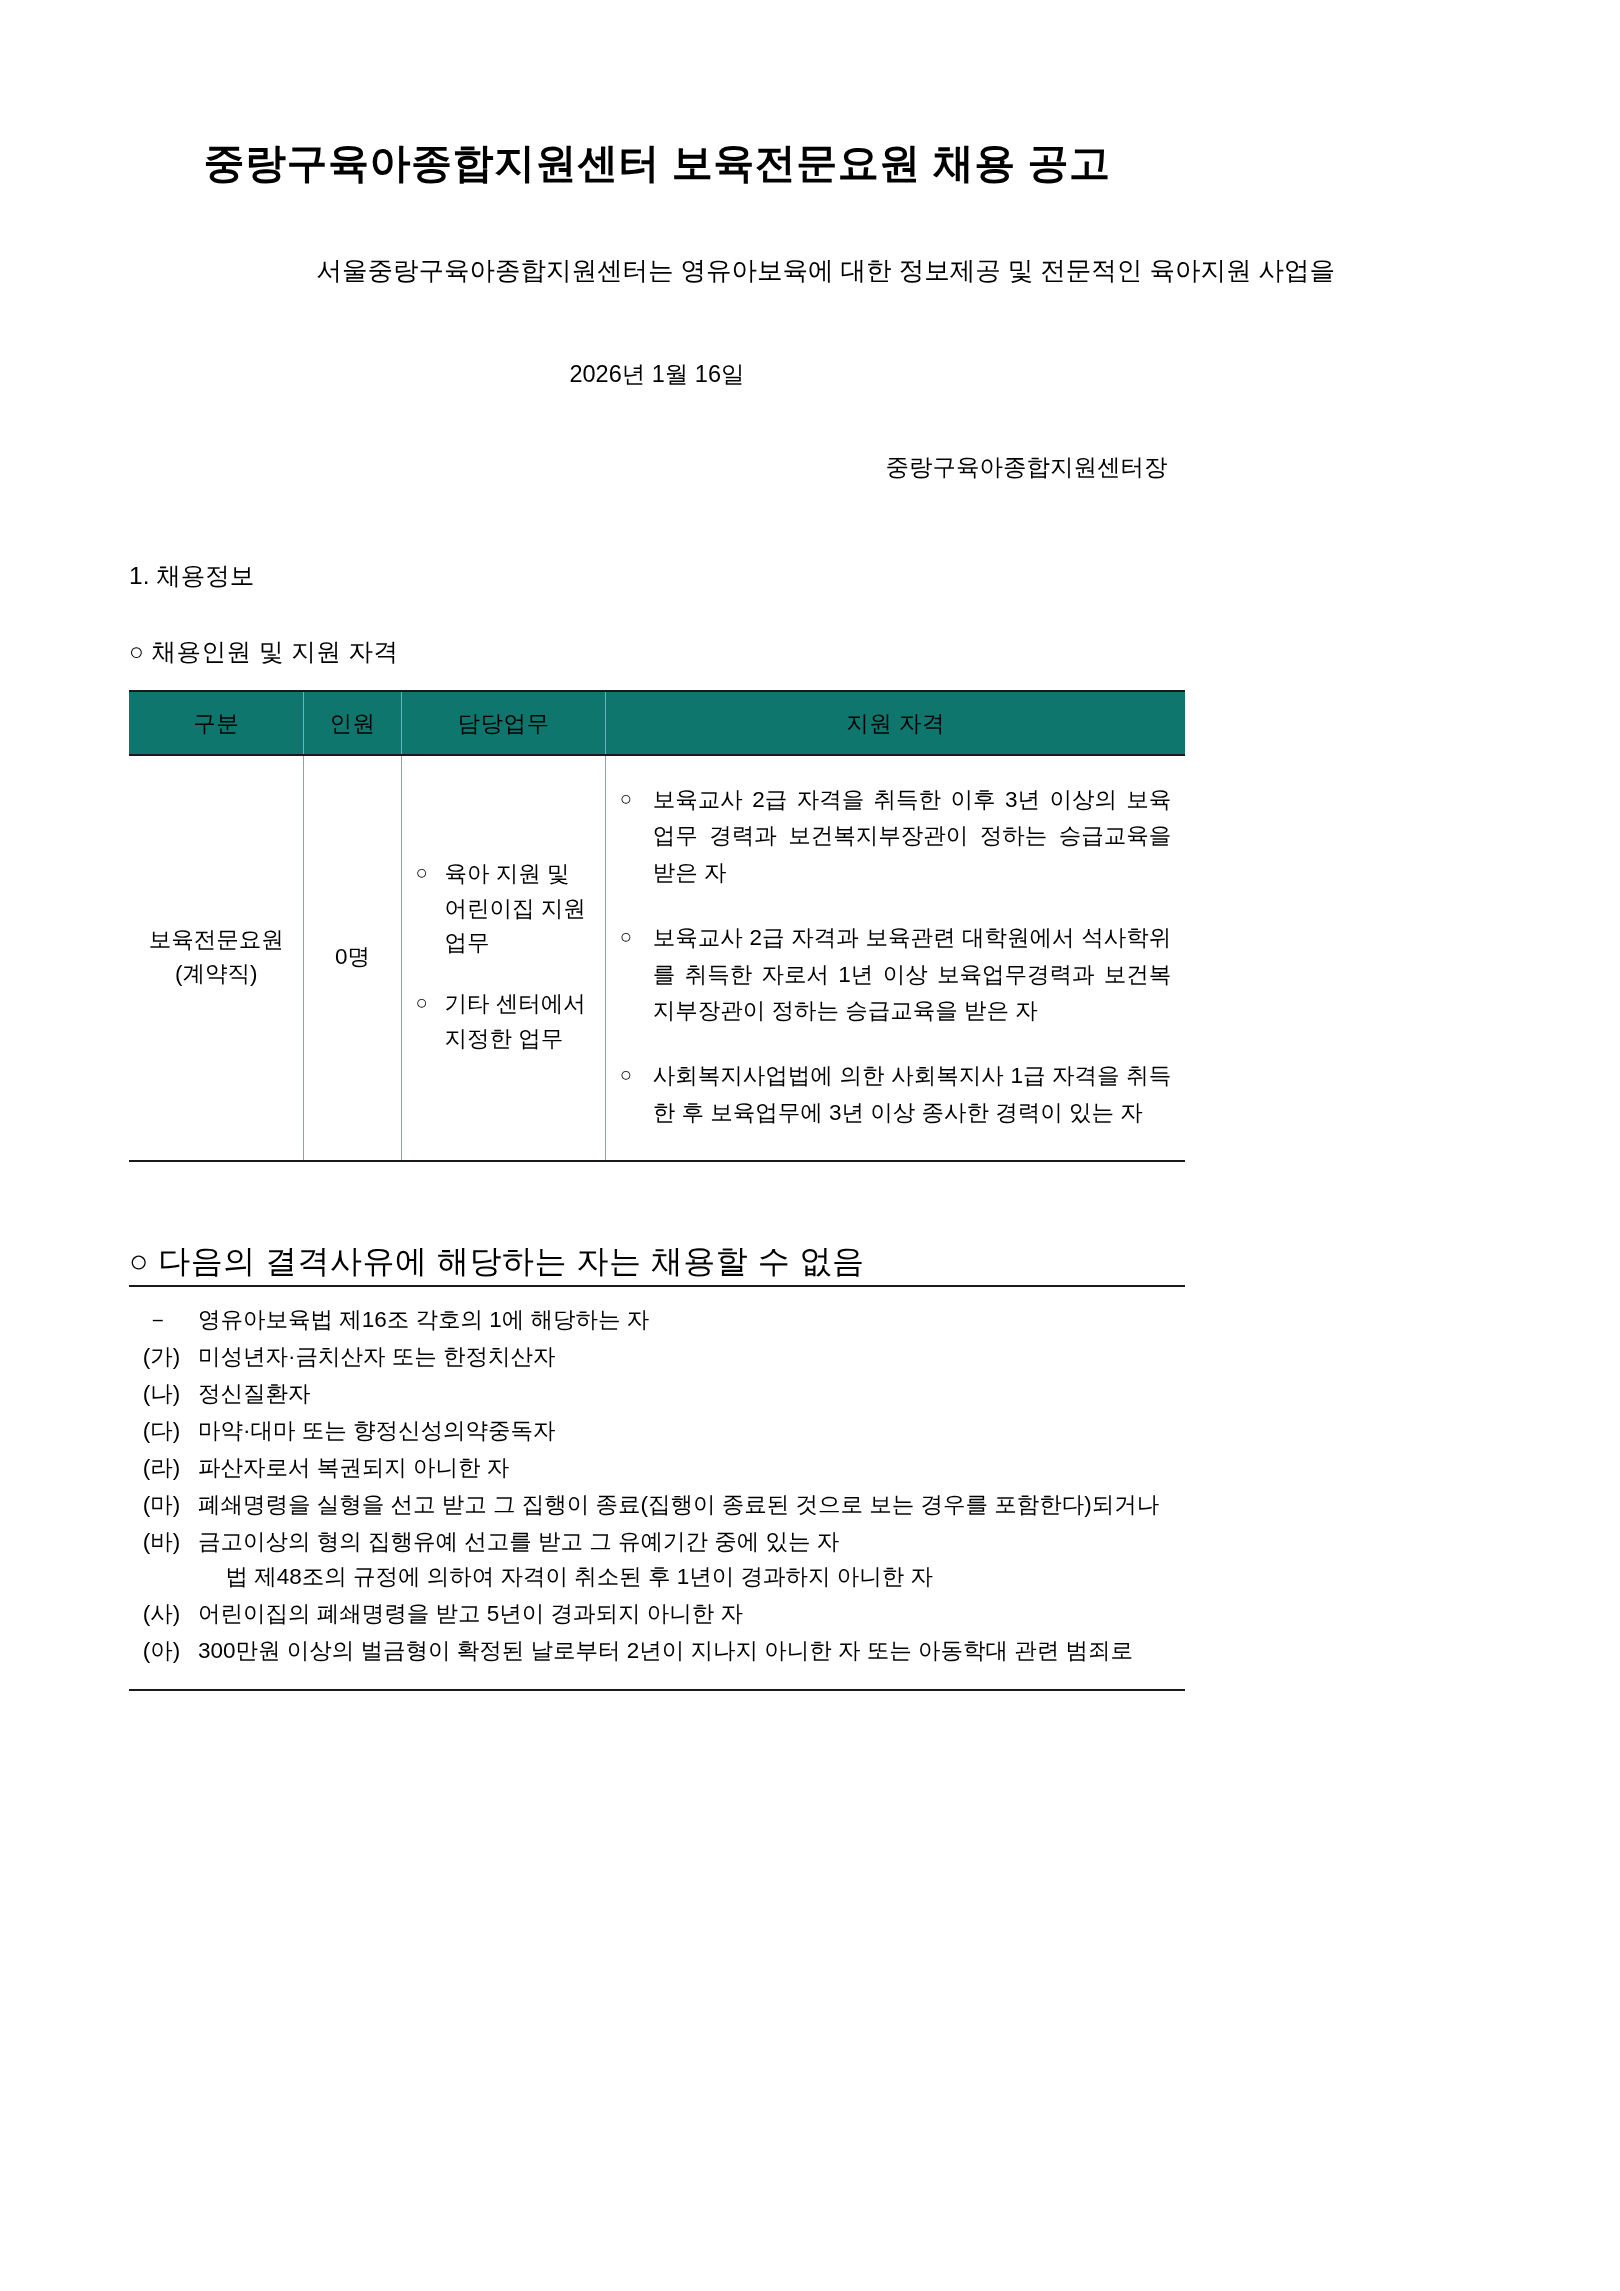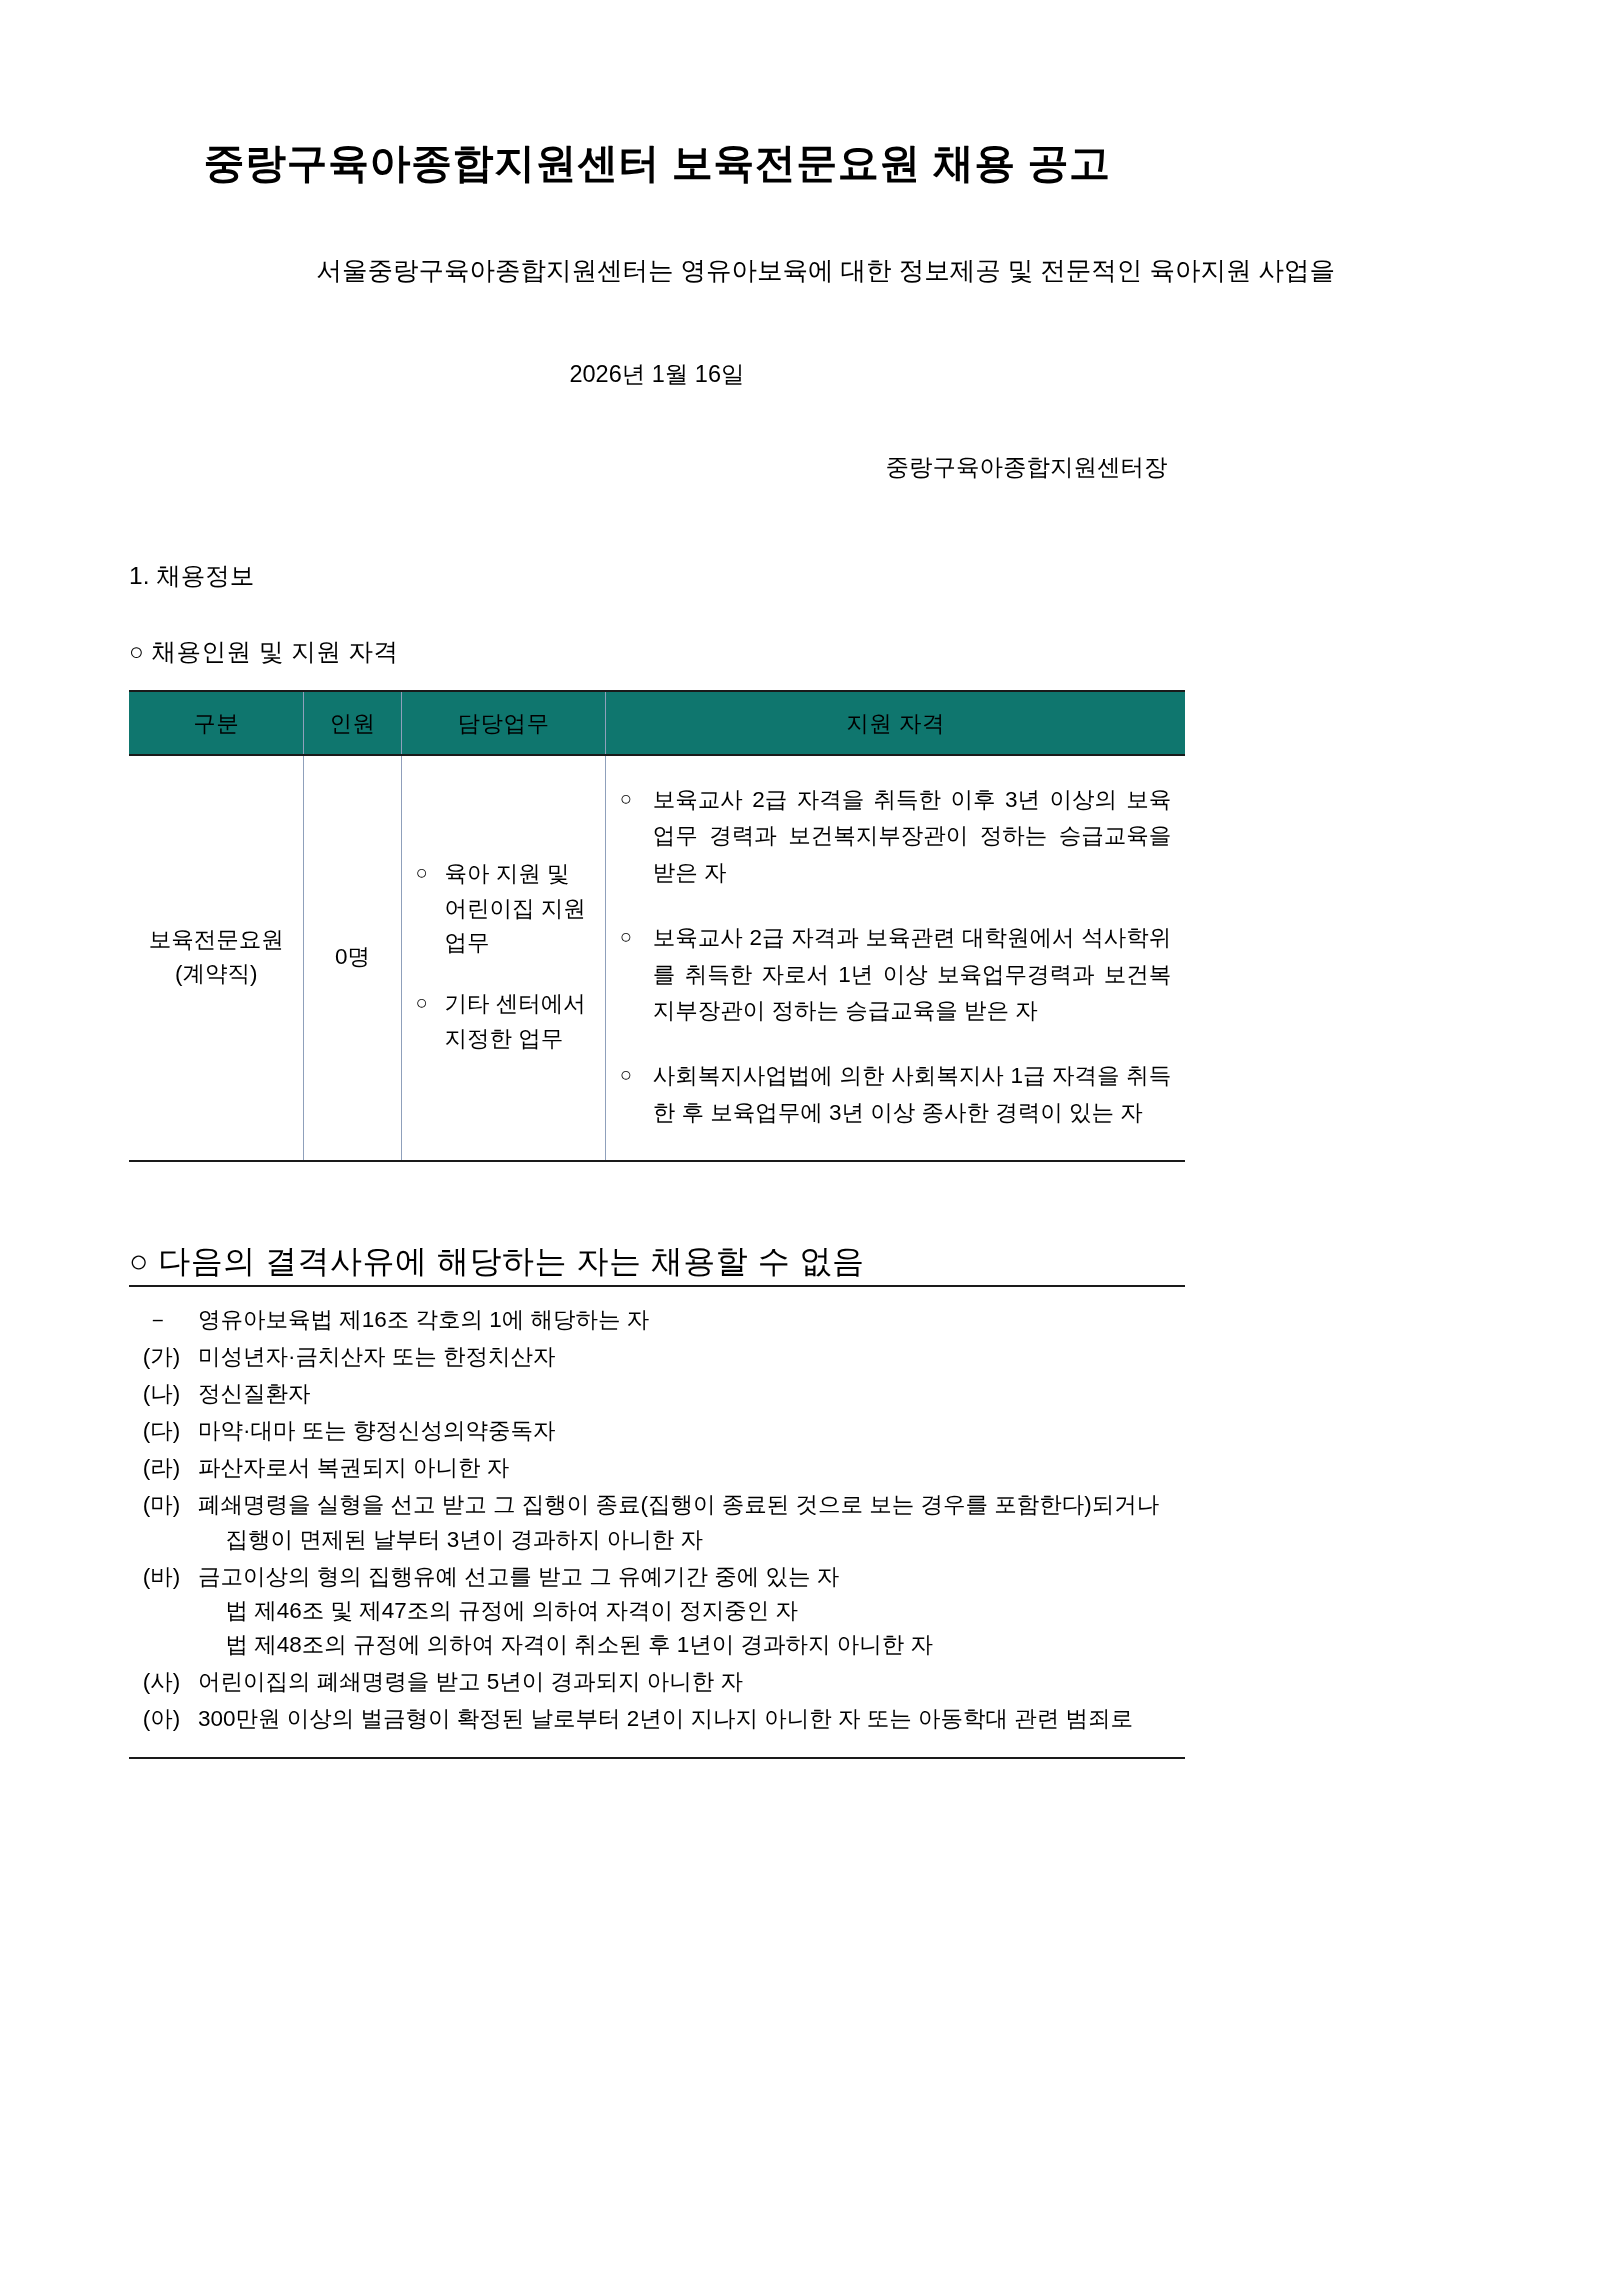--- a/index.html
+++ b/index.html
@@ -233,26 +233,24 @@
         <span class="mark">(다)</span>
         <span>마약·대마 또는 향정신성의약중독자</span>
       </li>
       <li>
         <span class="mark">(라)</span>
         <span>파산자로서 복권되지 아니한 자</span>
       </li>
       <li>
         <span class="mark">(마)</span>
         <span>폐쇄명령을 실형을 선고 받고 그 집행이 종료(집행이 종료된 것으로 보는 경우를 포함한다)되거나</span>
-        <span class="disq-sub">집행이 면제된 날부터 3년이 경과하지 아니한 자</span>
       </li>
       <li>
         <span class="mark">(바)</span>
         <span>금고이상의 형의 집행유예 선고를 받고 그 유예기간 중에 있는 자</span>
-        <span class="disq-sub">법 제46조 및 제47조의 규정에 의하여 자격이 정지중인 자</span>
         <span class="disq-sub">법 제48조의 규정에 의하여 자격이 취소된 후 1년이 경과하지 아니한 자</span>
       </li>
       <li>
         <span class="mark">(사)</span>
         <span>어린이집의 폐쇄명령을 받고 5년이 경과되지 아니한 자</span>
       </li>
       <li>
         <span class="mark">(아)</span>
         <span>300만원 이상의 벌금형이 확정된 날로부터 2년이 지나지 아니한 자 또는 아동학대 관련 범죄로</span>
       </li>

